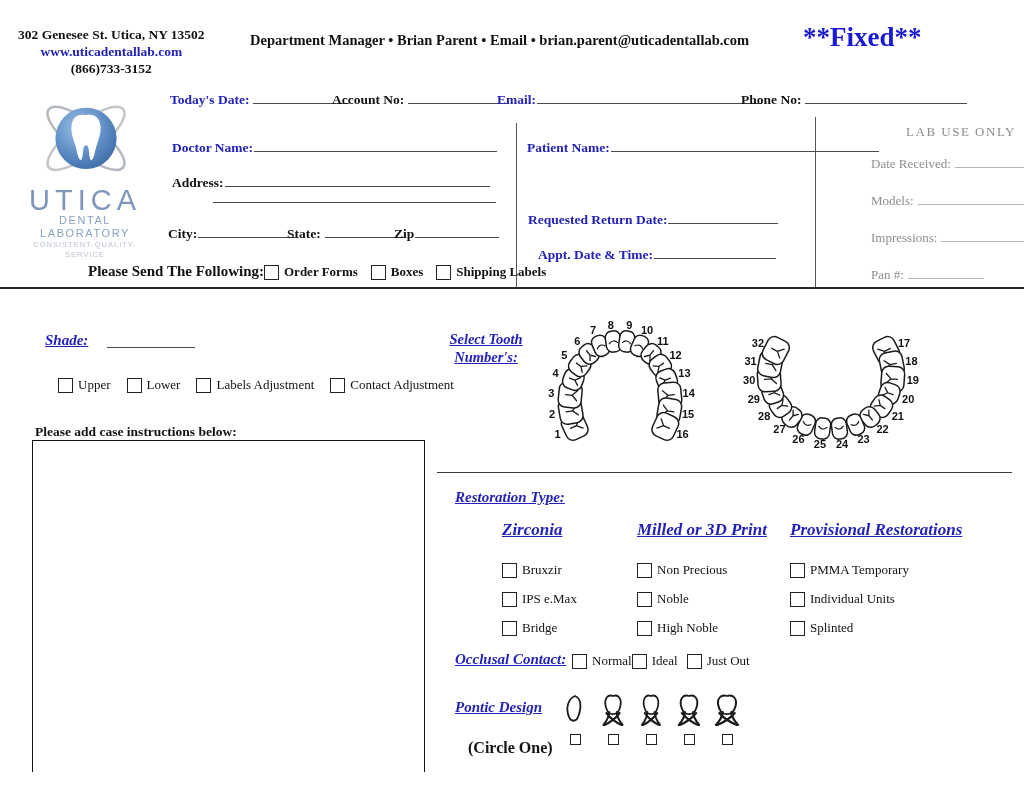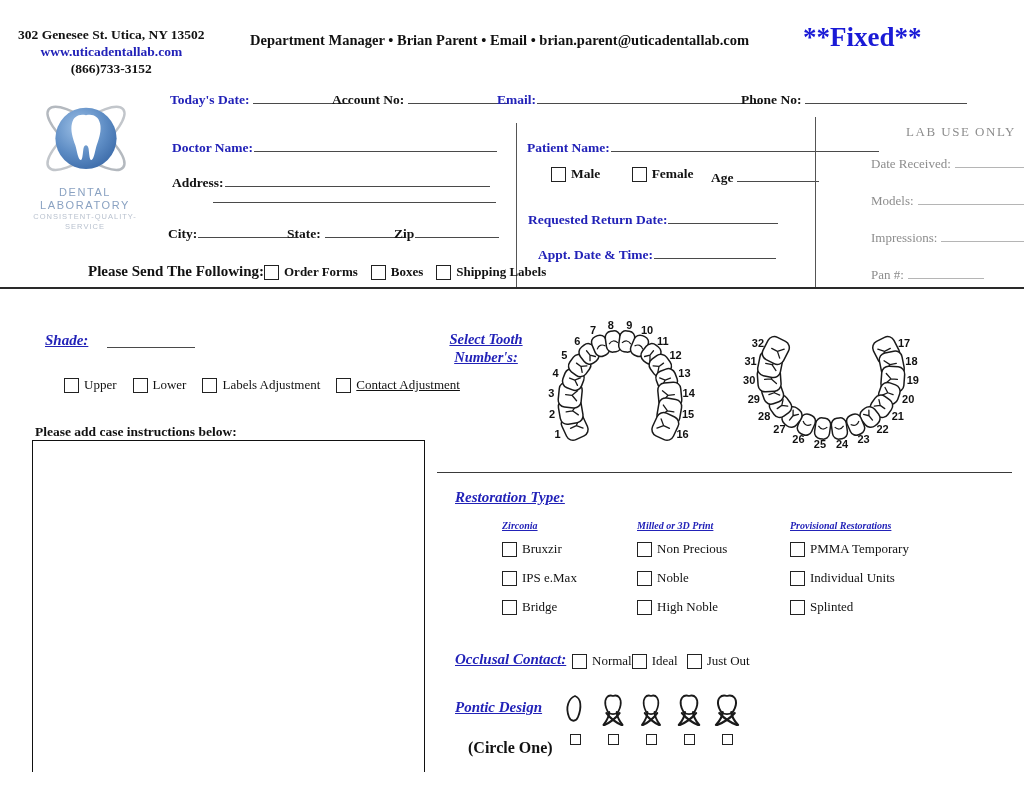--- a/index.html
+++ b/index.html
@@ -25,21 +25,21 @@
   #fixed{left:803px;top:22px;font-size:27px;font-weight:bold;color:#1a1ad6;}
   #logo-text{left:24px;top:186px;width:122px;text-align:center;font-family:"Liberation Sans",sans-serif;}
   #logo-name{font-size:29px;letter-spacing:5px;color:#7e96ba;line-height:28px;}
   #logo-sub{font-size:11px;letter-spacing:1.6px;color:#8aa2c2;line-height:13px;}
   #logo-tag{font-size:7.5px;letter-spacing:1px;color:#b9c2cf;line-height:10px;}
   #labuse{left:823px;top:124px;width:180px;color:#8d8d8d;font-size:13px;margin-left:48px;}
   #labuse .lu-title{text-align:center;letter-spacing:1.5px;margin-bottom:14px;}
   #labuse .lu-row{margin-bottom:19px;white-space:nowrap;}
   #instr-box{left:32px;top:440px;width:391px;height:345px;border:1.6px solid #111;}
   #tooth-title{left:440px;top:330px;width:92px;text-align:center;font-size:14.5px;line-height:18px;}
-  .rest-col .rc-head{font-size:10px;margin-bottom:10px;}
+  .rest-col .rc-head{font-size:17px;margin-bottom:22px;}
   .rest-col .cbitem{display:flex;margin-bottom:13px;font-size:13px;}
   #pontic-row{left:560px;top:693px;}
   .pontic-unit{display:inline-block;width:30px;margin-right:8px;text-align:center;vertical-align:top;}
   .pcb{width:9px;height:9px;border:1.3px solid #222;display:inline-block;margin-top:3px;background:#fff;}
   svg text{font-family:"Liberation Sans",sans-serif;}
 </style>
 </head>
 <body>
 
 <div id="page">
@@ -59,20 +59,21 @@
           <stop offset="60%" stop-color="#5d8cc4"></stop>
           <stop offset="100%" stop-color="#3b6aa8"></stop>
       </radialGradient>
     </defs>
     <ellipse cx="60" cy="56" rx="57" ry="19" fill="none" stroke="#c2c6cb" stroke-width="3" transform="rotate(-38 60 56)"></ellipse>
     <ellipse cx="60" cy="56" rx="57" ry="19" fill="none" stroke="#b4b9bf" stroke-width="3" transform="rotate(38 60 56)"></ellipse>
     <circle cx="60" cy="56" r="37" fill="url(#lg)"></circle>
     <path d="M60,28 C52,26 45,29 43,38 C41,46 44,56 47,64 C49,70 50,80 53,82 C56,84 56,74 57,68 C58,63 62,63 63,68 C64,74 64,84 67,82 C70,80 71,70 73,64 C76,56 79,46 77,38 C75,29 68,26 60,28 Z" fill="#ffffff"></path>
   </svg>
   <div class="abs" id="logo-text">
+    <div id="logo-name">UTICA</div>
     <div id="logo-sub">DENTAL LABORATORY</div>
     <div id="logo-tag">CONSISTENT-QUALITY-SERVICE</div>
   </div>
 
   <div class="abs fs14" style="left:170px;top:90px">
     <span class="b blue">Today's Date:</span><span class="wline" style="width:96px"></span>
   </div>
   <div class="abs fs14" style="left:332px;top:90px">
     <span class="b">Account No:</span><span class="wline" style="width:100px"></span>
   </div>
@@ -97,31 +98,20 @@
   </div>
   <div class="abs fs14" style="left:287px;top:224px">
     <span class="b">State:</span><span class="wline" style="width:80px"></span>
   </div>
   <div class="abs fs14" style="left:394px;top:224px">
     <span class="b">Zip</span><span class="wline" style="width:84px;margin-left:1px"></span>
   </div>
 
   <div class="abs fs14" style="left:527px;top:138px">
     <span class="b blue">Patient Name:</span><span class="wline" style="width:268px;margin-left:1px"></span>
-  </div>
-  <div class="abs fs14" style="left:551px;top:166px">
-    <span class="cbitem">
-        <span class="cb"></span>
-        <span class="cbl b">Male</span>
-      </span>
-    <span class="cbitem" style="margin-left:28px">
-        <span class="cb"></span>
-        <span class="cbl b">Female</span>
-      </span>
-    <span class="b" style="margin-left:14px">Age</span><span class="wline" style="width:82px"></span>
   </div>
   <div class="abs fs14" style="left:528px;top:210px">
     <span class="b blue">Requested Return Date:</span><span class="wline" style="width:110px;margin-left:1px"></span>
   </div>
   <div class="abs fs14" style="left:538px;top:245px">
     <span class="b blue">Appt. Date &amp; Time:</span><span class="wline" style="width:122px;margin-left:1px"></span>
   </div>
 
   <div class="abs" id="labuse">
     <div class="lu-title">LAB USE ONLY</div>
@@ -145,30 +135,30 @@
         <span class="cbl">Boxes</span>
       </span><span class="cbitem" style="margin-left: 13px;">
         <span class="cb"></span>
         <span class="cbl">Shipping Labels</span>
       </span></div>
 
   <div class="hrule" style="left:0;top:287px;width:1024px"></div>
 
   <div class="abs b blue u fs15" style="left:45px;top:332px">Shade:</div>
   <div class="abs" style="left:103px;top:334px"><span class="wline" style="width:88px"></span></div>
-  <div class="abs fs13" style="left:64px;top:377px" id="shade-group"><span class="cbitem">
+  <div class="abs fs13" style="left:58px;top:377px" id="shade-group"><span class="cbitem">
         <span class="cb"></span>
         <span class="cbl">Upper</span>
       </span><span class="cbitem" style="margin-left: 16px;">
         <span class="cb"></span>
         <span class="cbl">Lower</span>
       </span><span class="cbitem" style="margin-left: 16px;">
         <span class="cb"></span>
         <span class="cbl">Labels Adjustment</span>
-      </span><span class="cbitem" style="margin-left: 16px; text-decoration: underline;">
+      </span><span class="cbitem" style="margin-left: 16px;">
         <span class="cb"></span>
         <span class="cbl">Contact Adjustment</span>
       </span></div>
 
   <div class="abs b fs14" style="left:35px;top:424px">Please add case instructions below:</div>
   <div class="abs" id="instr-box"></div>
 
   <div class="abs b blue u" id="tooth-title">
     <div>Select Tooth</div>
     <div>Number's:</div>

